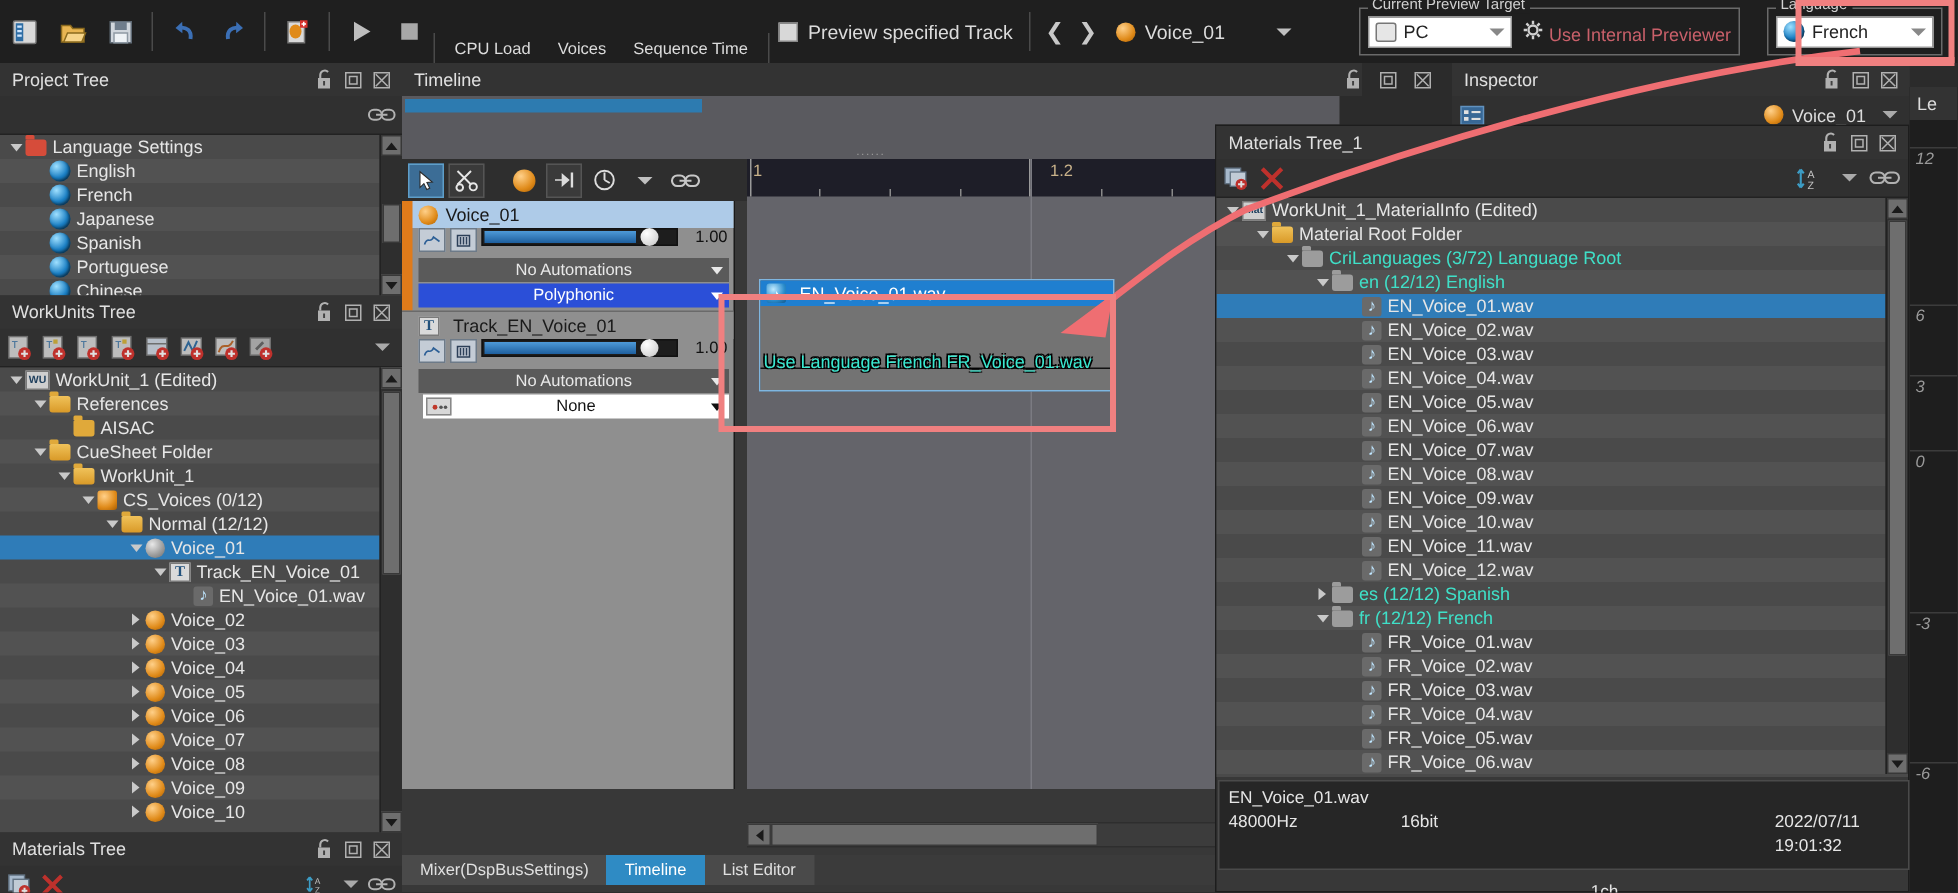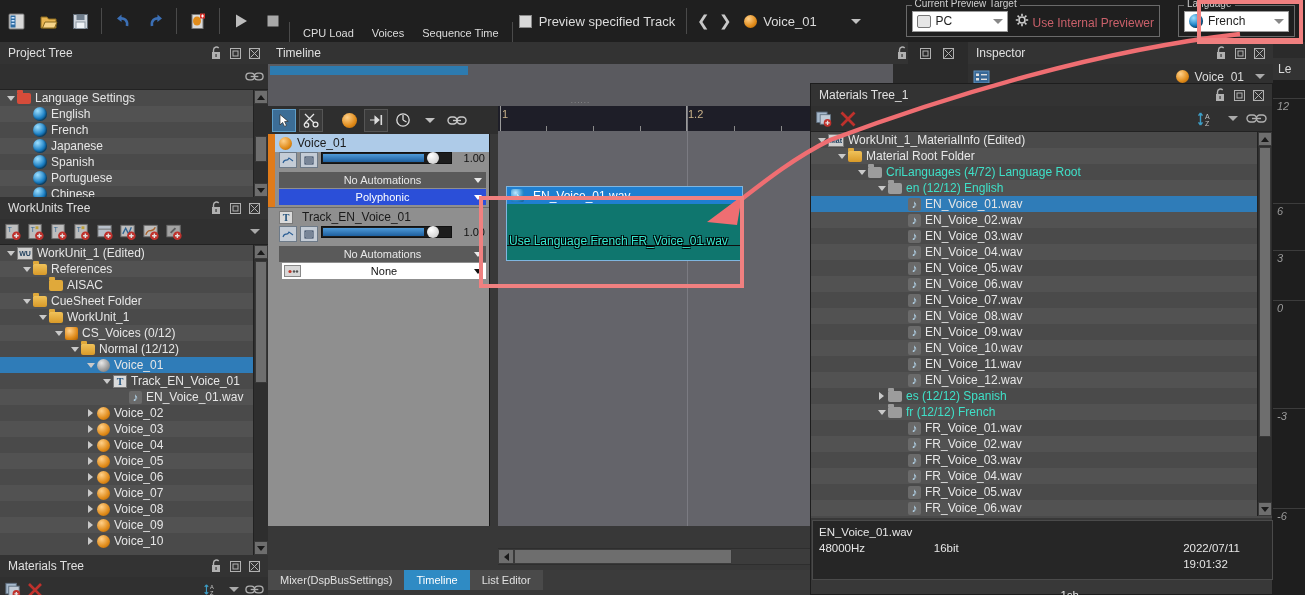--- a/index.html
+++ b/index.html
@@ -198,21 +198,21 @@
   .ruler .lab { position:absolute; top:2px; font-size:11px; color:#c9b28a; }
   .ruler .tick { position:absolute; bottom:0; width:1px; height:5px; background:#8a8a8a; }
   .ruler .tickmaj { position:absolute; bottom:0; width:1px; top:0; background:#9a9a9a; }
   .vgrid { position:absolute; top:0; bottom:0; width:1px; background:#7b7b82; }
 
   .clip {
     position:absolute; background:#456; border:1px solid #7fb6e0;
   }
   .clip-hdr { height:17px; background:#1f7fd0; display:flex; align-items:center;
     gap:5px; padding-left:4px; font-size:12px; color:#fff; }
-  .clip-body { position:relative; background:#0f766e; height:calc(100% - 17px); }
+  .clip-body { position:relative; background:#737373; height:calc(100% - 17px); }
   .clip-label { position:absolute; left:2px; top:30px; font-size:12px; color:#38e8d0;
     white-space:nowrap; text-shadow: -1px -1px 0 #000, 1px -1px 0 #000, -1px 1px 0 #000, 1px 1px 0 #000; }
   .clip-line { position:absolute; left:0; right:0; top:41px; height:1px; background:#111; }
 
   .hl-box { position:absolute; border:4px solid #f08080; pointer-events:none; }
 
   .hscroll { height:17px; background:#2e2e2e; display:flex; align-items:center; }
   .hs-arrow { width:16px;height:15px;background:#6e6e6e;border:1px solid #3a3a3a;
     display:flex;align-items:center;justify-content:center; }
   .hs-arrow .lt { width:0;height:0;border-top:4px solid transparent;
@@ -876,21 +876,21 @@
                   </svg>
                 </span>None<span class="dcaret"></span></div>
             </div>
           </div>
       </div>
 
       <div class="tl-canvas" style="flex:1; position:relative;">
         <div class="ruler" id="timeline-ruler">
             <span class="lab" style="left:4px">1</span>
             <span class="tickmaj" style="left:2px"></span>
-            <span class="lab" style="left:190px">1.2</span>
+            <span class="lab" style="left:202px">1.2</span>
             <span class="tickmaj" style="left:188px"></span>
             <span class="tick" style="left:48px"></span>
             <span class="tick" style="left:95px"></span>
             <span class="tick" style="left:142px"></span>
             <span class="tick" style="left:189px"></span>
             <span class="tick" style="left:236px"></span>
             <span class="tick" style="left:283px"></span>
           </div>
         <div class="vgrid" style="left:189px;"></div>
         <div class="clip" style="left:8px; top:80px; width:237px; height:75px;">
@@ -1055,21 +1055,21 @@
             <span class="tri-dn"></span>
           </span>
           <span class="folder open"></span>
           <span>Material Root Folder</span>
         </div>
         <div class="tree-row" style="padding-left:44px">
           <span class="tw">
             <span class="tri-dn"></span>
           </span>
           <span class="folder grey"></span>
-          <span style="color:#3fe0c8">CriLanguages (4/72) Language Root</span>
+          <span style="color:#3fe0c8">CriLanguages (3/72) Language Root</span>
         </div>
         <div class="tree-row alt" style="padding-left:64px">
           <span class="tw">
             <span class="tri-dn"></span>
           </span>
           <span class="folder grey"></span>
           <span style="color:#3fe0c8">en (12/12) English</span>
         </div>
         <div class="tree-row sel" style="padding-left:84px">
           <span class="tw"></span>

